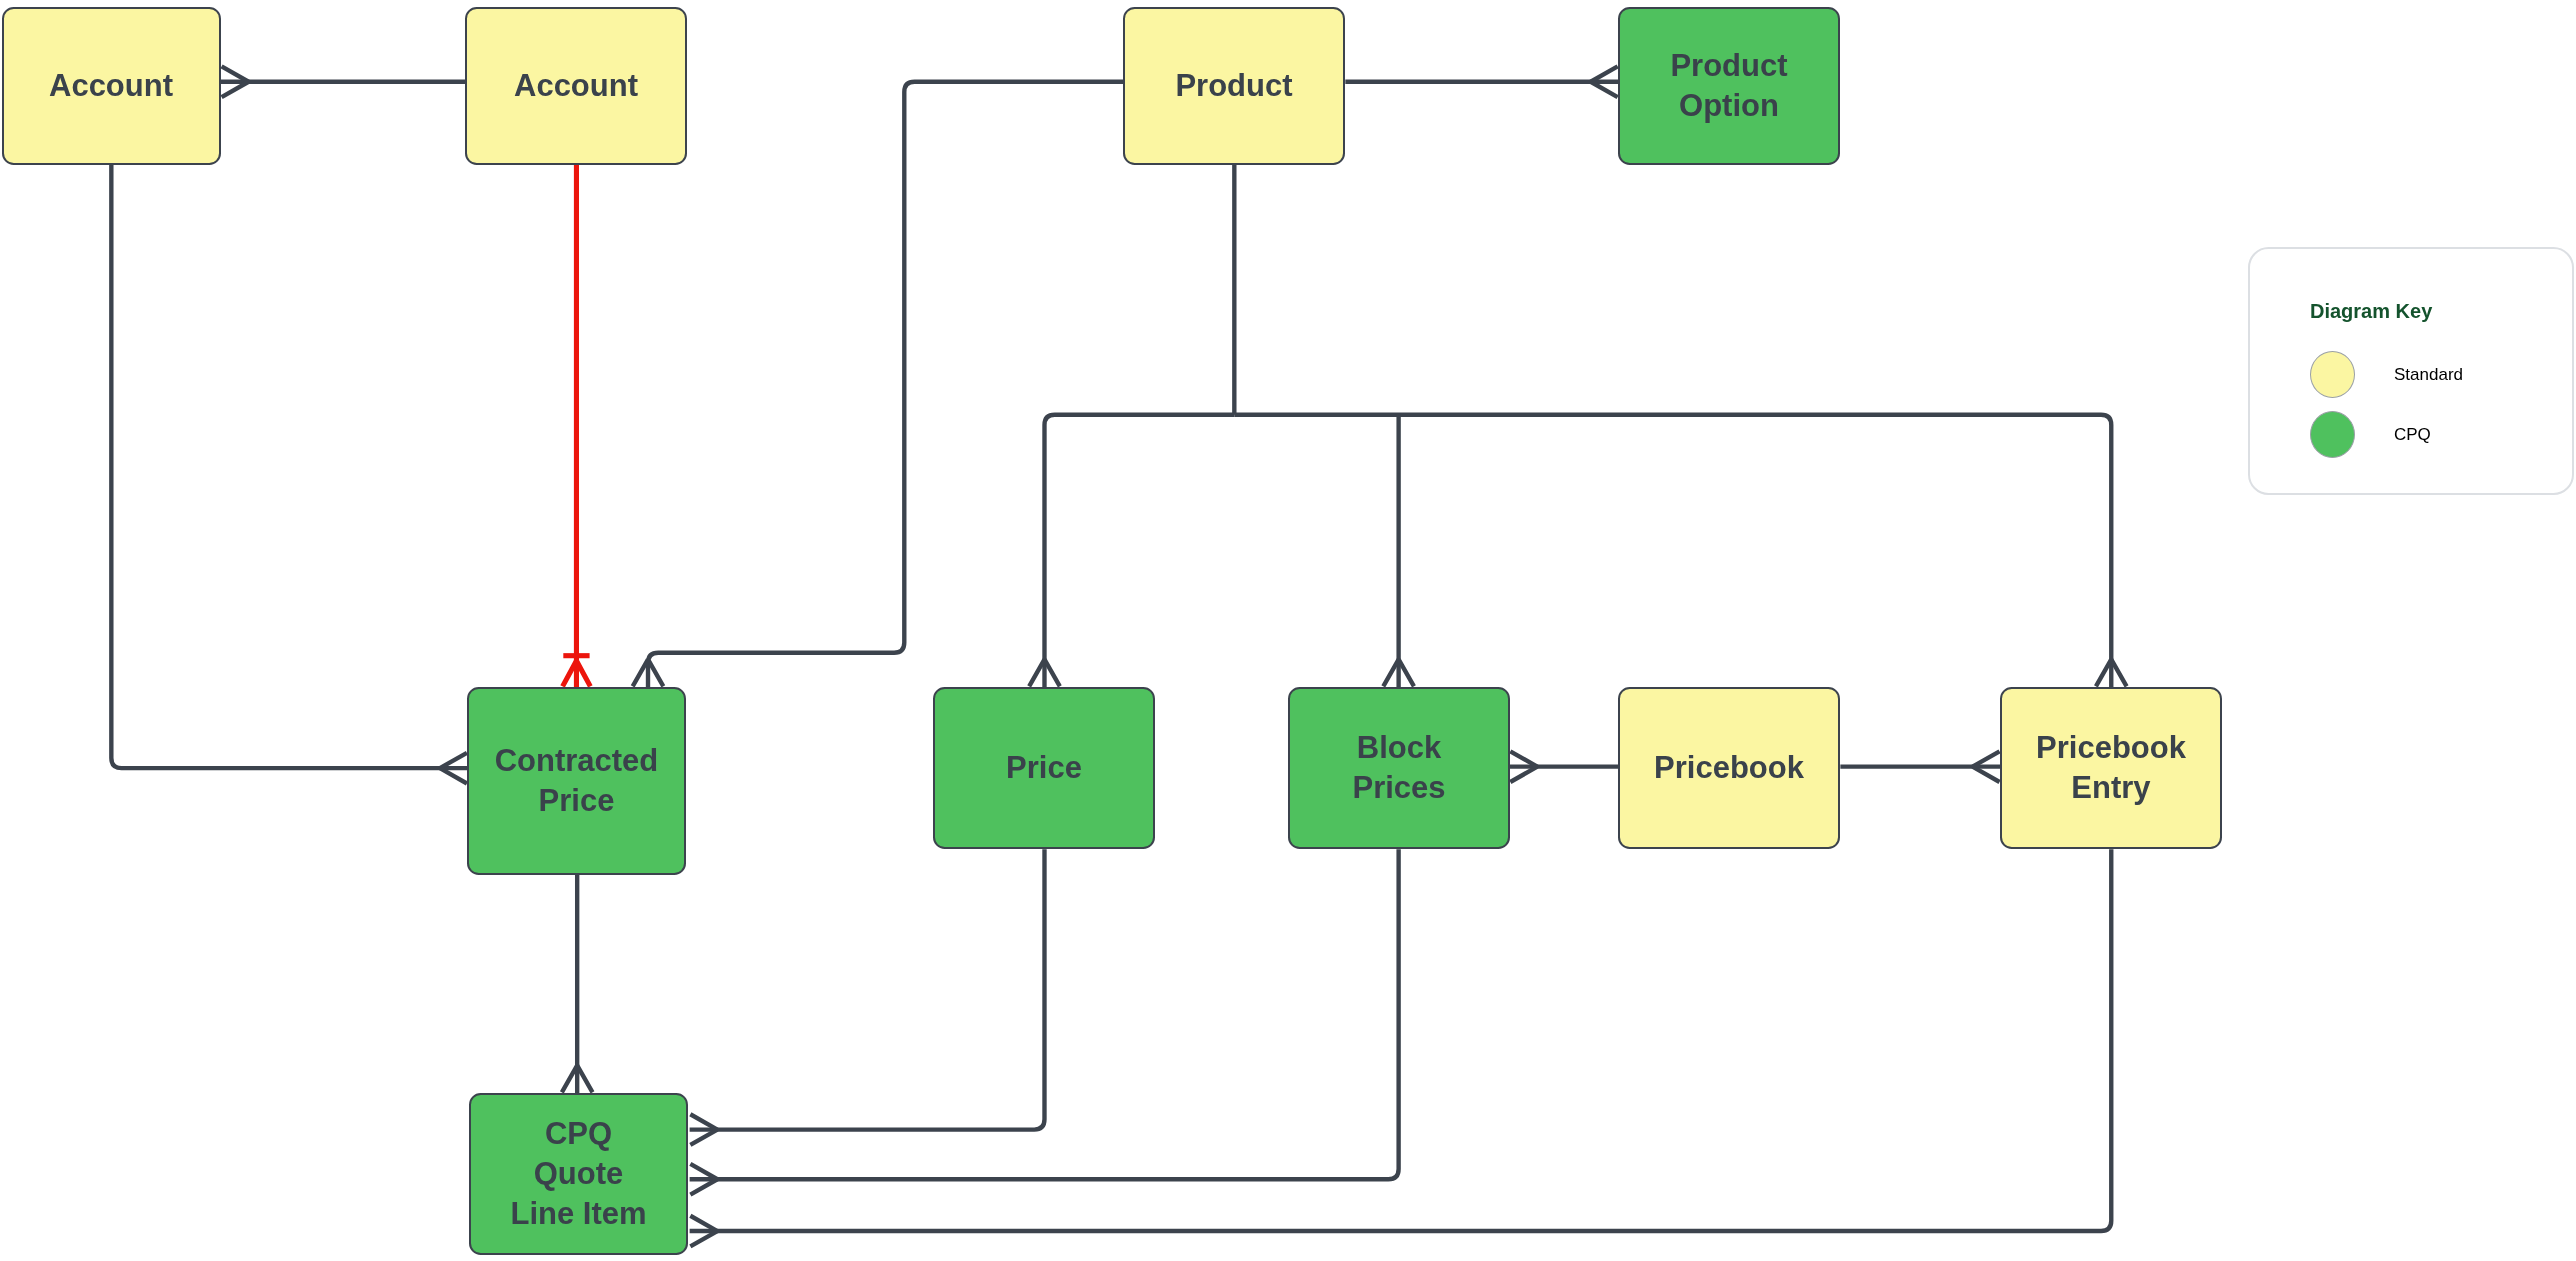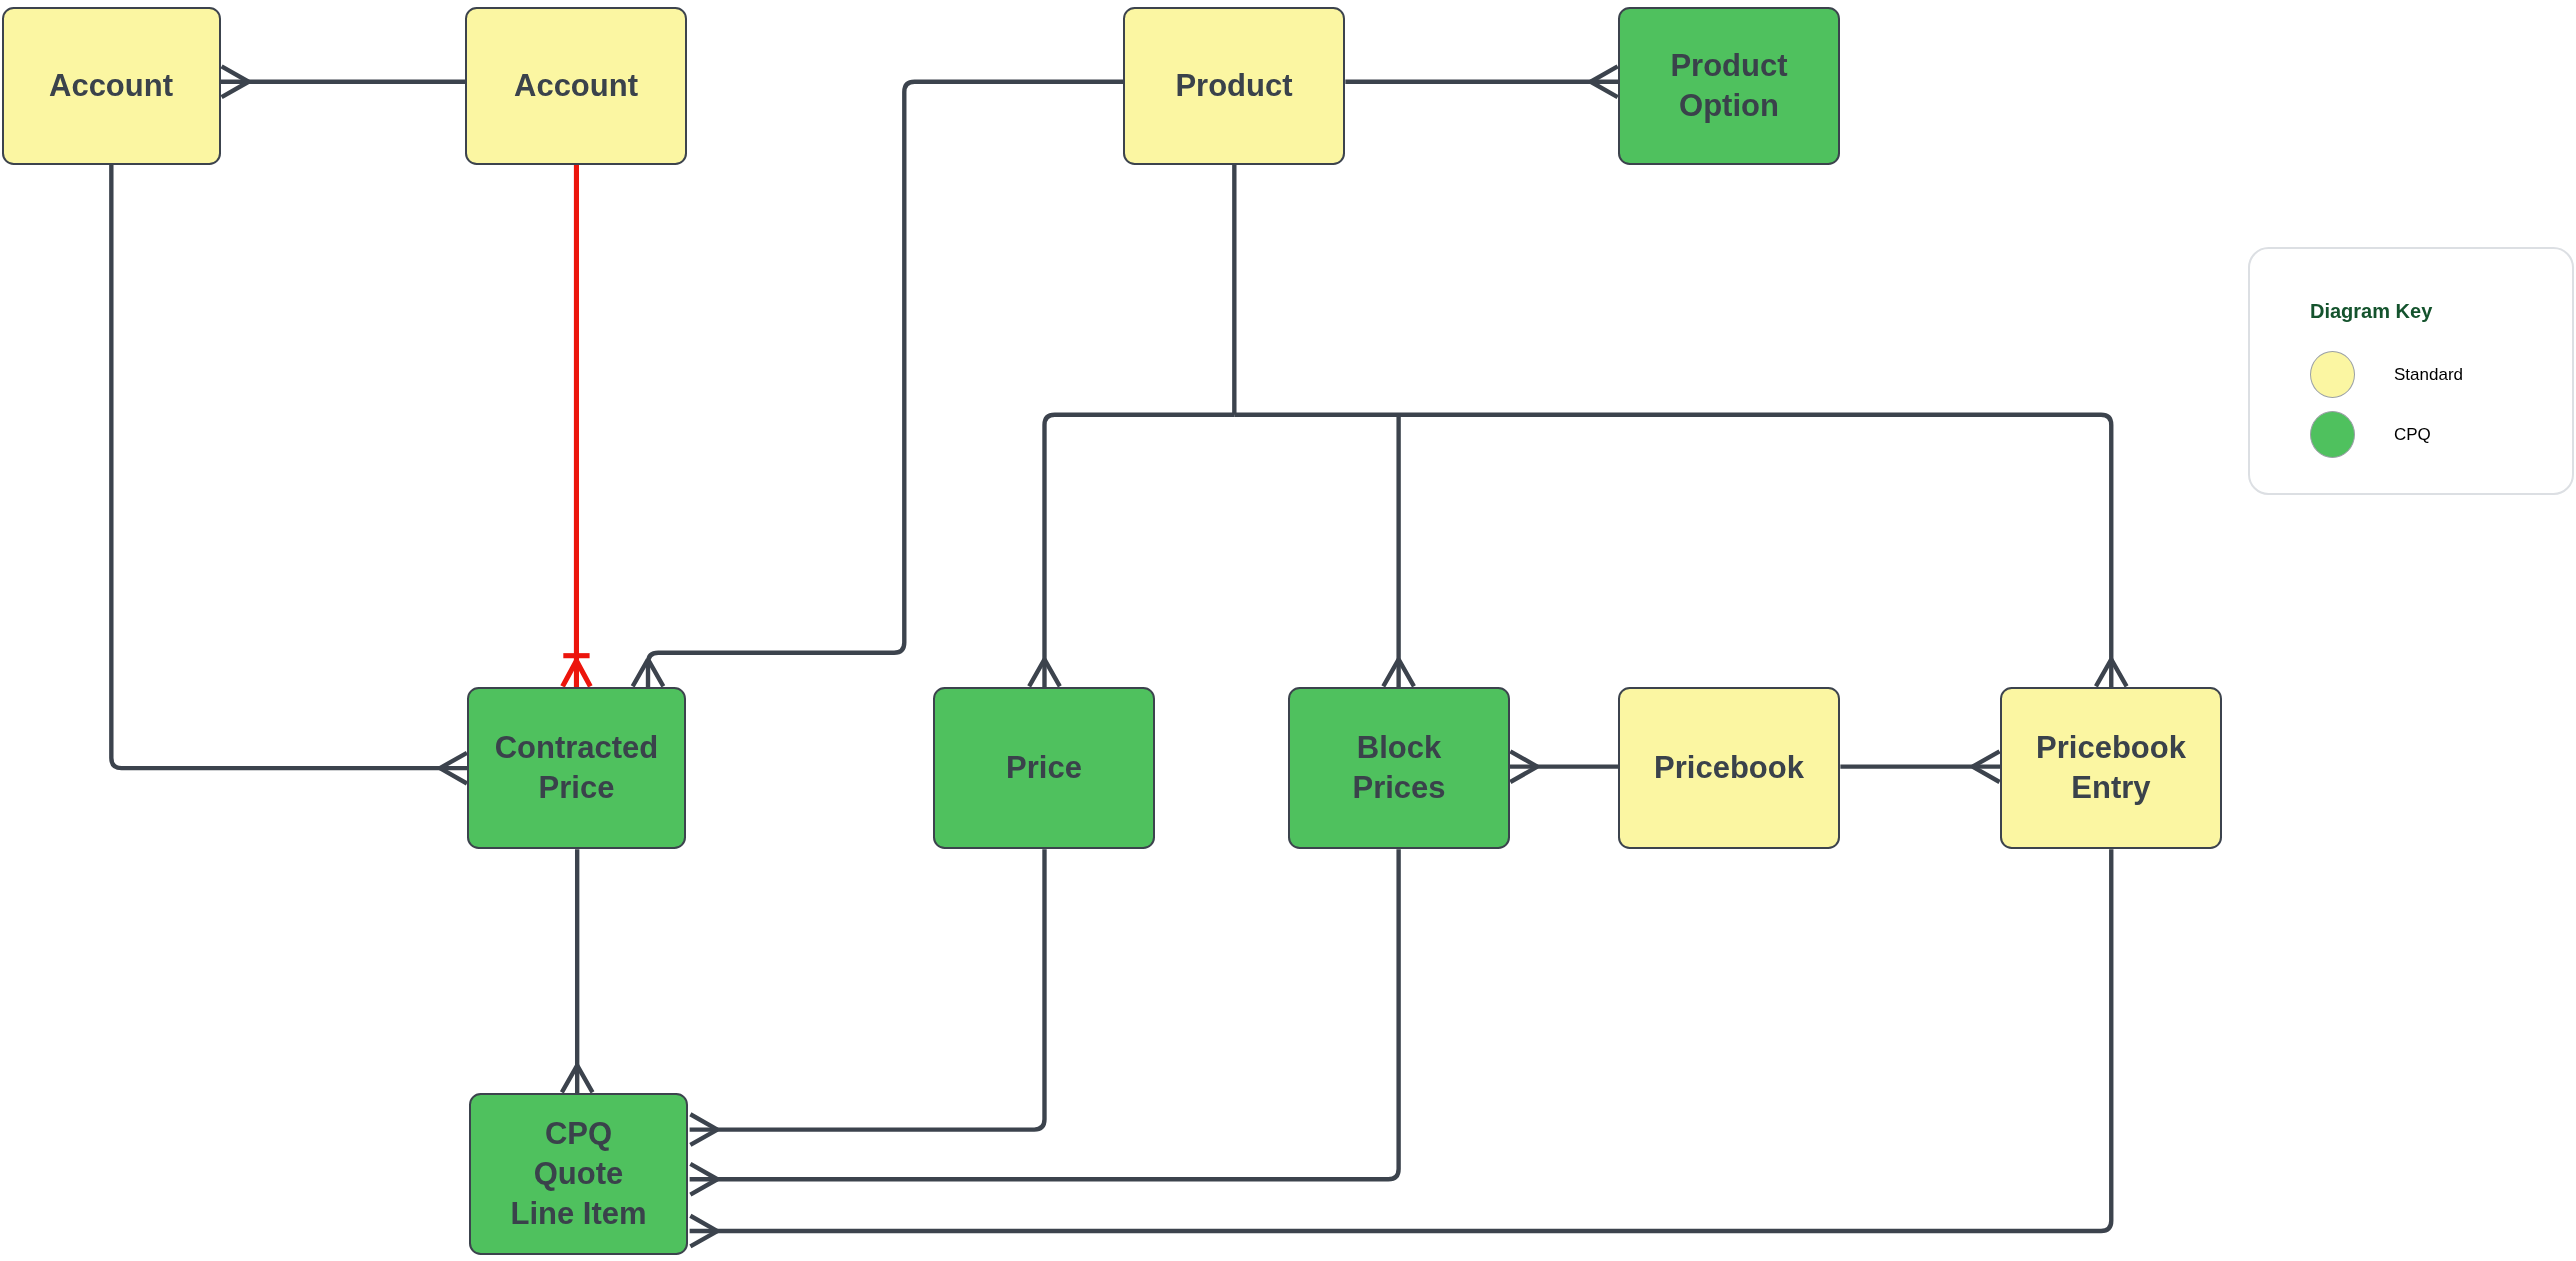--- a/index.html
+++ b/index.html
@@ -177,21 +177,21 @@
 
   <div class="node standard" style="left:1123px; top:6.6px;    width:222px; height:158px;">
     <span>Product</span>
   </div>
 
   <div class="node cpq" style="left:1618px; top:6.6px;    width:222px; height:158px;">
     <span>Product
 Option</span>
   </div>
 
-  <div class="node cpq" style="left:467px;  top:687px;  width:219px; height:162px;">
+  <div class="node cpq" style="left:467px;  top:687px;  width:219px; height:188px;">
     <span>Contracted
 Price</span>
   </div>
 
   <div class="node cpq" style="left:933px; top:687px;  width:222px; height:162px;">
     <span>Price</span>
   </div>
 
   <div class="node cpq" style="left:1288px; top:687px;  width:222px; height:162px;">
     <span>Block

